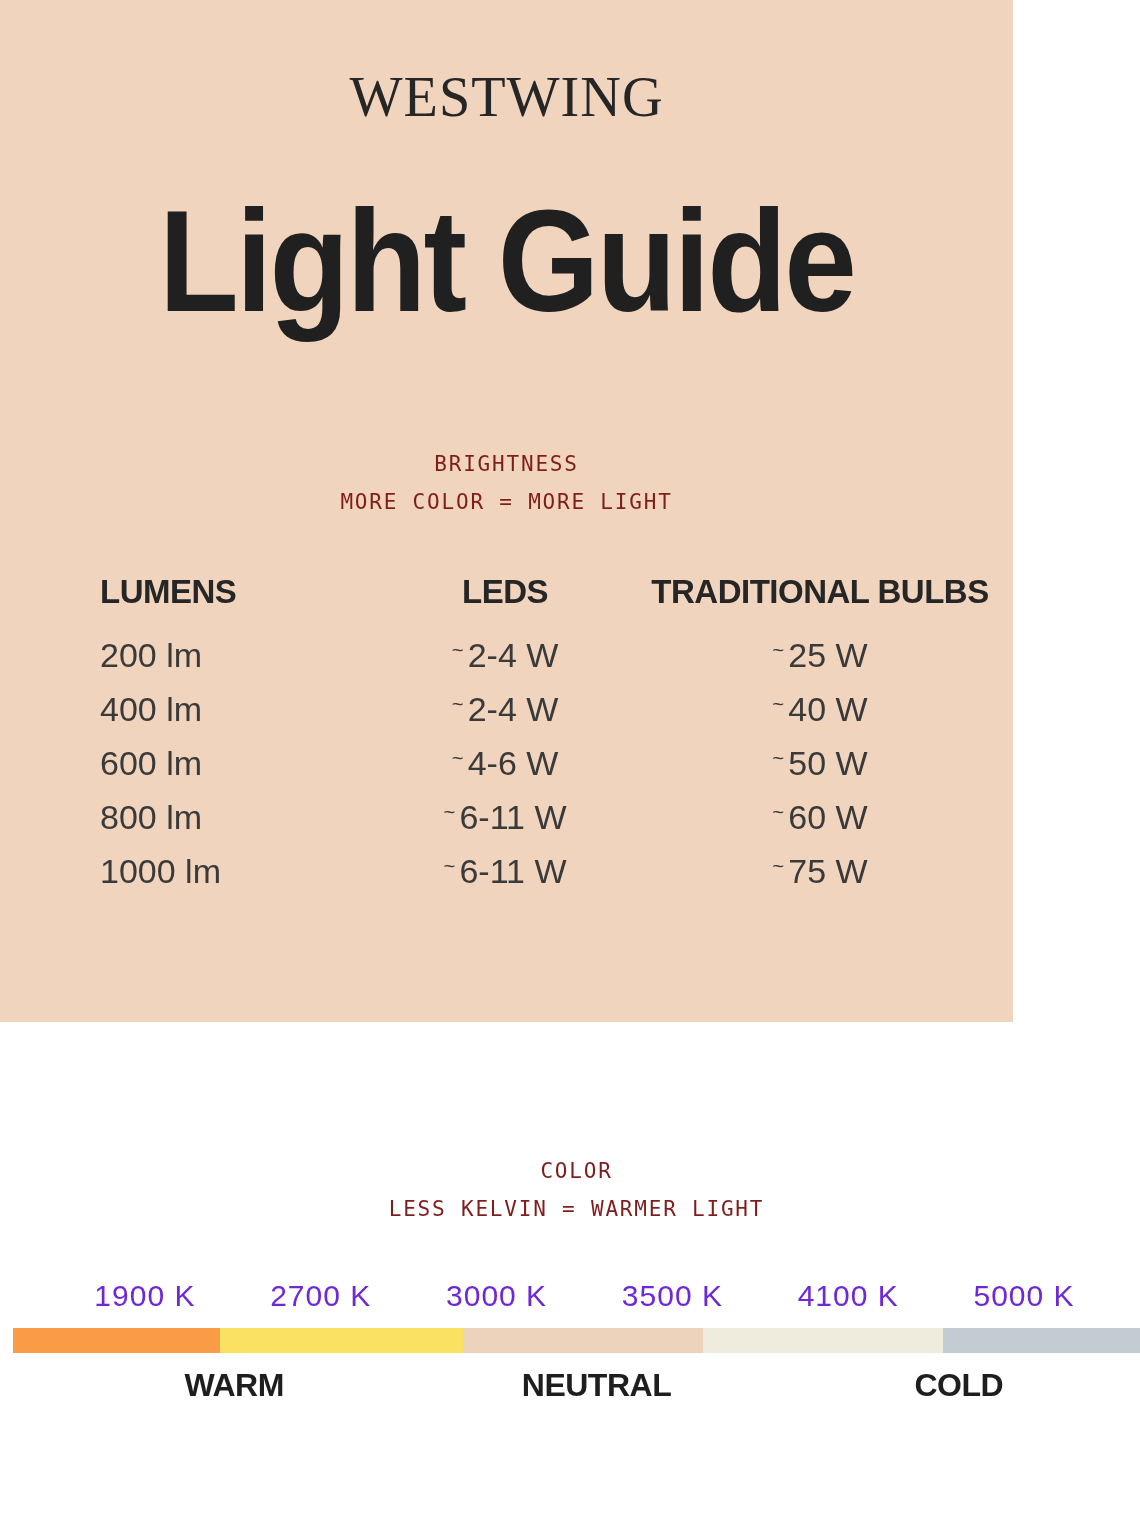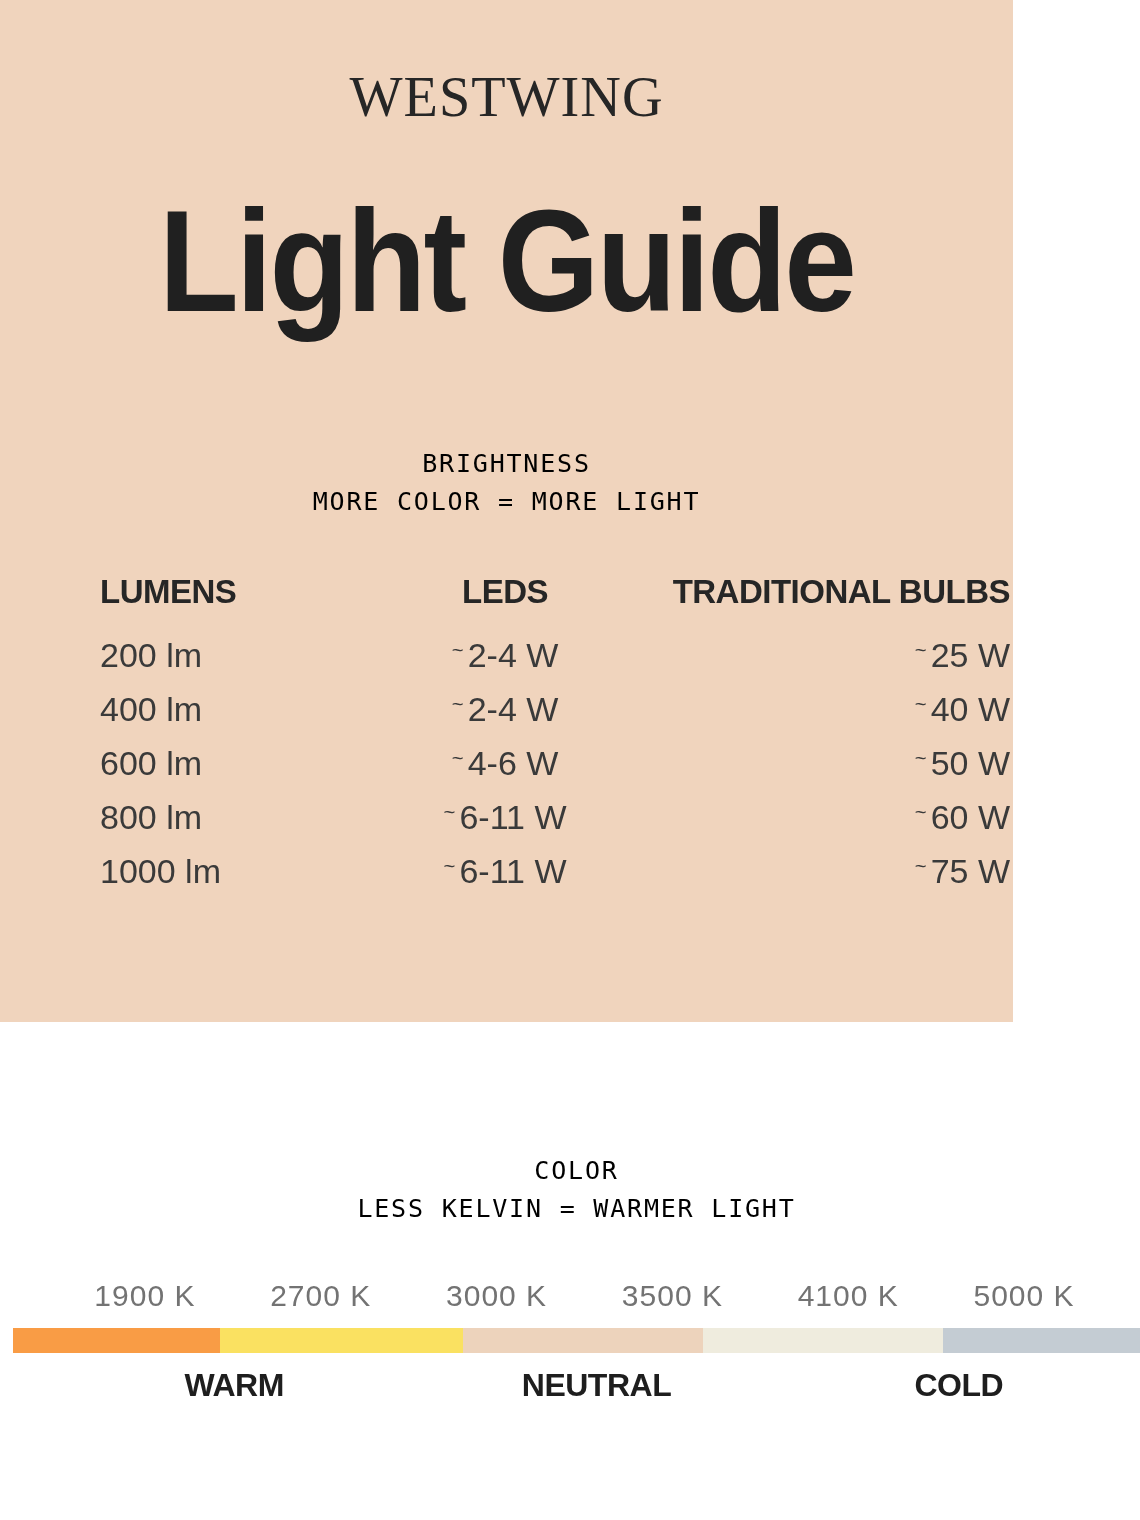--- a/index.html
+++ b/index.html
@@ -33,32 +33,32 @@
     font-size: 145px;
     line-height: 1.15;
     letter-spacing: -3px;
     color: #202020;
     transform: scaleX(0.9);
     white-space: nowrap;
   }
   .mono-block {
     text-align: center;
     font-family: "DejaVu Sans Mono", monospace;
-    font-size: 25px;
+    font-size: 21px;
     letter-spacing: 1.8px;
     line-height: 38px;
-    color: #000000;
+    color: #7f1d1d;
   }
   .brightness-block { margin-top: 100px; }
 
   .lumens-table { margin-top: 51px; padding-left: 100px; }
   .t-row { display: flex; }
   .t-col-1 { width: 280px; text-align: left; }
   .t-col-2 { width: 250px; text-align: center; }
-  .t-col-3 { width: 380px; text-align: right; }
+  .t-col-3 { width: 380px; text-align: center; }
   .t-head {
     font-weight: bold;
     font-size: 33px;
     letter-spacing: -0.5px;
     line-height: 40px;
     color: #262626;
     white-space: nowrap;
   }
   .t-body { margin-top: 17px; }
   .t-body .t-row { height: 54px; align-items: center; }
@@ -87,21 +87,21 @@
     margin-top: 50px;
     display: flex;
     padding: 0 28px 0 44px;
   }
   .kelvin-cell {
     flex: 1 1 0;
     text-align: center;
     font-size: 30px;
     line-height: 36px;
     letter-spacing: 1px;
-    color: #737373;
+    color: #6d28d9;
     white-space: nowrap;
   }
 
   .scale-bar {
     margin-top: 14px;
     width: 1140px; height: 25px;
     display: flex;
   }
   .scale-seg { height: 25px; }
 

